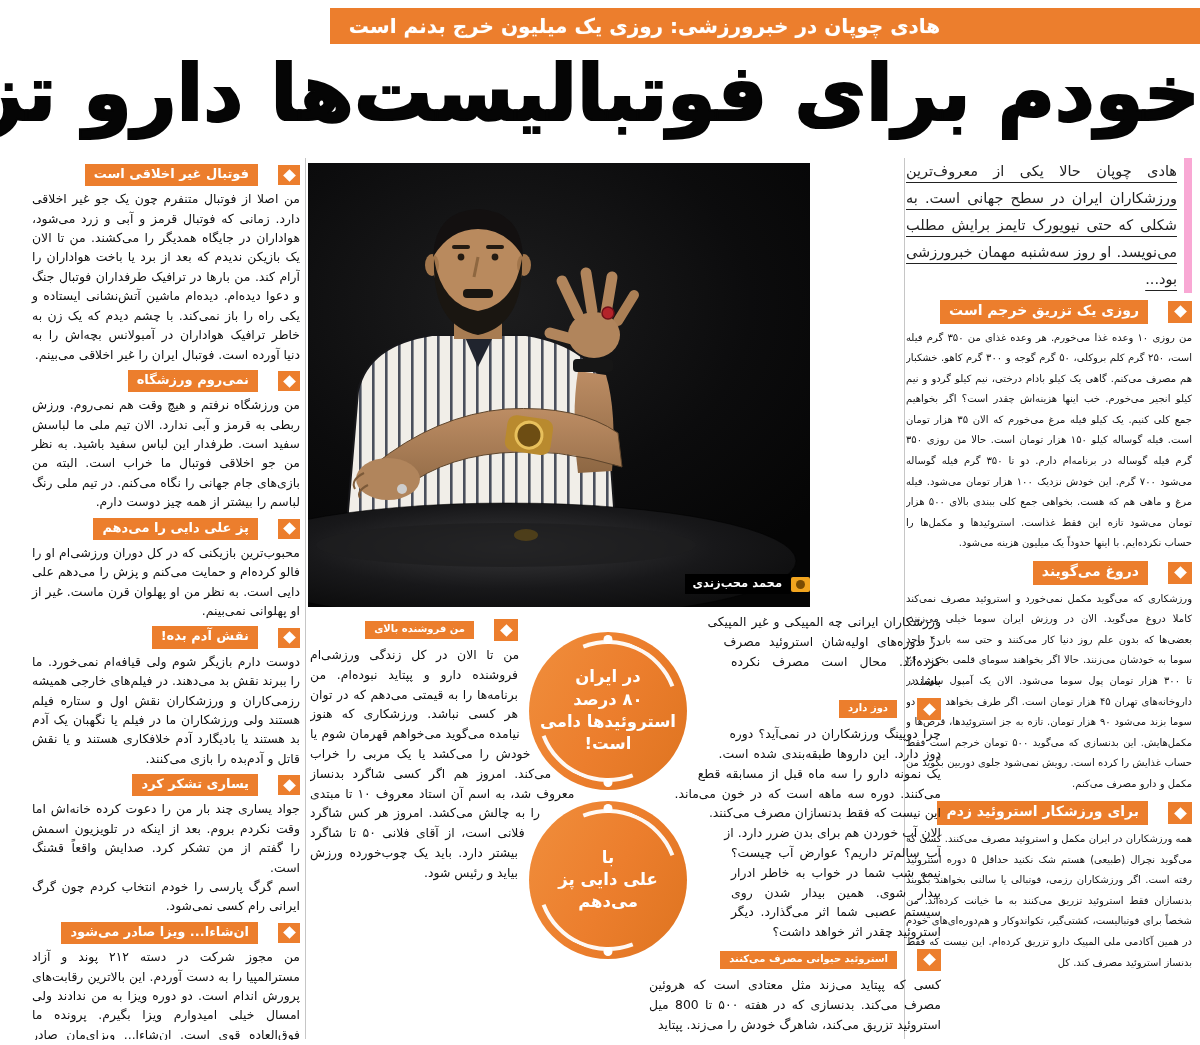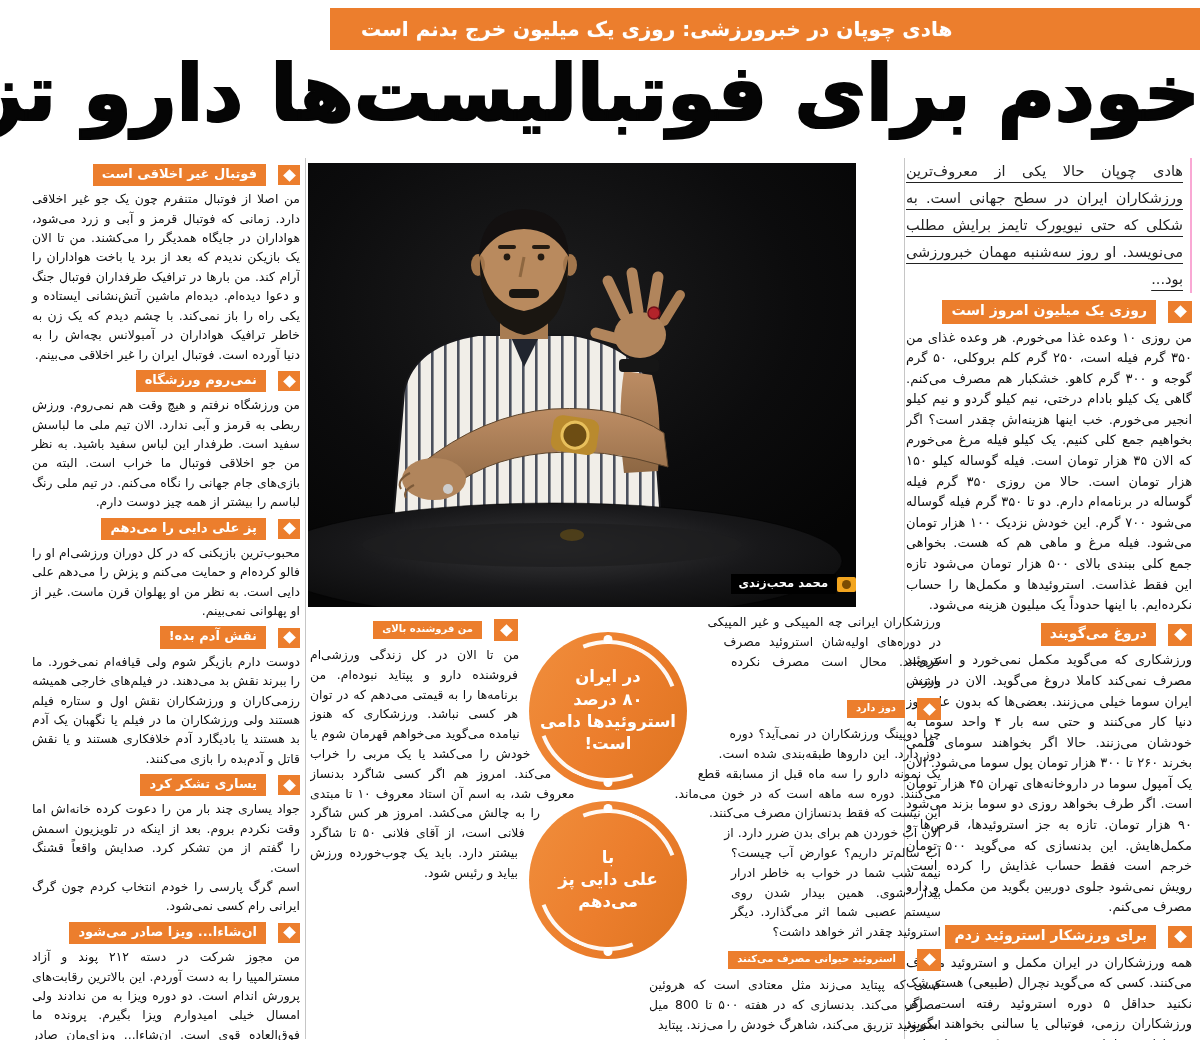--- a/index.html
+++ b/index.html
@@ -13,23 +13,23 @@
     width:1200px;height:1045px;
     font-family:"DejaVu Sans",sans-serif;
     direction:rtl;
     position:relative;
     overflow:hidden;
   }
   .page{position:absolute;inset:0;background:#fff;}
 
   
   .kicker{
-    position:absolute;top:8px;left:330px;right:0;height:42px;
+    position:absolute;top:8px;left:330px;right:0;height:36px;
     background:var(--accent);
-    display:flex;align-items:center;justify-content:flex-end;padding-left:31px;
+    display:flex;align-items:center;justify-content:center;padding-left:31px;
   }
   .kicker-text{
     color:#fff;font-weight:bold;font-size:20px;
     padding-right:272px;white-space:nowrap;
     text-shadow:0 0 1px rgba(255,255,255,.4);
   }
 
   
   .headline{
     position:absolute;top:38px;left:0;right:0;height:118px;
@@ -44,40 +44,40 @@
   .vline{position:absolute;top:158px;bottom:6px;width:1px;background:#c6c6c6;}
   .vline-a{left:305px;}
   .vline-b{left:904px;}
 
   
   .col{position:absolute;overflow:hidden;}
   .bt{
     text-align:justify;color:var(--ink);
   }
   
-  .sec-h{display:flex;align-items:center;gap:12px;margin:7px 0 4px;}
+  .sec-h{display:flex;align-items:center;gap:20px;margin:7px 0 4px;}
   .sec-h .dmd{
     width:24px;height:22px;background:var(--accent);
     display:flex;align-items:center;justify-content:center;flex:0 0 auto;
   }
   .sec-h .dmd i{width:9px;height:9px;background:#fff;transform:rotate(45deg);display:block;}
   .sec-h .bar{
     background:var(--accent);color:#fff;font-weight:bold;
     padding:2px 9px 4px;line-height:1.25;white-space:nowrap;
   }
 
   
   .col-right{right:8px;top:158px;width:286px;height:882px;}
   .col-right .intro{
     font-size:14.5px;line-height:27px;color:#222;
-    text-align:justify;border-right:2px solid #f9a8d4;
+    text-align:justify;border-right:8px solid #f9a8d4;
     padding-right:7px;margin-bottom:6px;
   }
   .col-right .intro .u{text-decoration:underline;text-underline-offset:6px;text-decoration-thickness:1px;}
-  .col-right .bt{font-size:13px;line-height:20.6px;}
+  .col-right .bt{font-size:10px;line-height:20.6px;}
   .col-right .sec-h .bar{font-size:14px;}
 
   
   .col-left{left:8px;top:158px;width:292px;height:882px;}
   .col-left .bt{font-size:12.4px;line-height:19.4px;margin-left:24px;}
   .col-left .sec-h{margin:6px 0 3px;}
   .col-left .sec-h .bar{font-size:13px;}
   .col-left .sec-h .dmd{width:22px;height:20px;}
 
   
@@ -92,21 +92,21 @@
   .col-mid-left .badge-push{float:right;clear:right;}
   .bp1{height:162px;margin-top:24px;}
   .bp2{height:168px;margin-top:3px;}
   .col-mid-right .bp1{shape-outside:circle(84px at 2px 82px);}
   .col-mid-right .bp2{shape-outside:circle(84px at 2px 86px);}
   .col-mid-left .bp1{shape-outside:circle(84px at 80px 82px);}
   .col-mid-left .bp2{shape-outside:circle(84px at 80px 86px);}
 
   
   .photo{
-    position:absolute;left:308px;top:163px;width:548px;height:444px;
+    position:absolute;left:308px;top:163px;width:502px;height:444px;
     background:#000000;overflow:hidden;
   }
   .credit{
     position:absolute;bottom:13px;right:0;
     display:flex;align-items:center;direction:rtl;
   }
   .cam{
     width:19px;height:15px;background:#f2a51f;border-radius:2px;
     position:relative;margin-left:1px;flex:0 0 auto;
   }
@@ -158,21 +158,21 @@
   <div class="vline vline-a"></div>
   <div class="vline vline-b"></div>
 
   <section class="col col-right">
     <p class="intro"><span class="u">هادی چوپان حالا یکی از معروف‌ترین ورزشکاران ایران در سطح جهانی است. به شکلی که حتی نیویورک تایمز برایش مطلب می‌نویسد. او روز سه‌شنبه مهمان خبرورزشی بود...</span></p>
 
     <div class="sec-h">
       <span class="dmd">
           <i></i>
         </span>
-      <span class="bar">روزی یک میلیون امروز است</span>
+      <span class="bar">روزی یک تزریق خرجم است</span>
     </div>
     <p class="bt">من روزی ۱۰ وعده غذا می‌خورم. هر وعده غذای من ۳۵۰ گرم فیله است، ۲۵۰ گرم کلم بروکلی، ۵۰ گرم گوجه و ۳۰۰ گرم کاهو. خشکبار هم مصرف می‌کنم. گاهی یک کیلو بادام درختی، نیم کیلو گردو و نیم کیلو انجیر می‌خورم. خب اینها هزینه‌اش چقدر است؟ اگر بخواهیم جمع کلی کنیم. یک کیلو فیله مرغ می‌خورم که الان ۳۵ هزار تومان است. فیله گوساله کیلو ۱۵۰ هزار تومان است. حالا من روزی ۳۵۰ گرم فیله گوساله در برنامه‌ام دارم. دو تا ۳۵۰ گرم فیله گوساله می‌شود ۷۰۰ گرم. این خودش نزدیک ۱۰۰ هزار تومان می‌شود. فیله مرغ و ماهی هم که هست. بخواهی جمع کلی ببندی بالای ۵۰۰ هزار تومان می‌شود تازه این فقط غذاست. استروئیدها و مکمل‌ها را حساب نکرده‌ایم. با اینها حدوداً یک میلیون هزینه می‌شود.</p>
 
     <div class="sec-h">
       <span class="dmd">
           <i></i>
         </span>
       <span class="bar">دروغ می‌گویند</span>
     </div>
     <p class="bt">ورزشکاری که می‌گوید مکمل نمی‌خورد و استروئید مصرف نمی‌کند کاملا دروغ می‌گوید. الان در ورزش ایران سوما خیلی می‌زنند. بعضی‌ها که بدون علم روز دنیا کار می‌کنند و حتی سه بار ۴ واحد سوما به خودشان می‌زنند. حالا اگر بخواهند سومای قلمی بخرند ۲۶۰ تا ۳۰۰ هزار تومان پول سوما می‌شود. الان یک آمپول سوما در داروخانه‌های تهران ۴۵ هزار تومان است. اگر طرف بخواهد روزی دو سوما بزند می‌شود ۹۰ هزار تومان. تازه به جز استروئیدها، قرص‌ها و مکمل‌هایش. این بدنسازی که می‌گوید ۵۰۰ تومان خرجم است فقط حساب غذایش را کرده است. رویش نمی‌شود جلوی دوربین بگوید من مکمل و دارو مصرف می‌کنم.</p>

